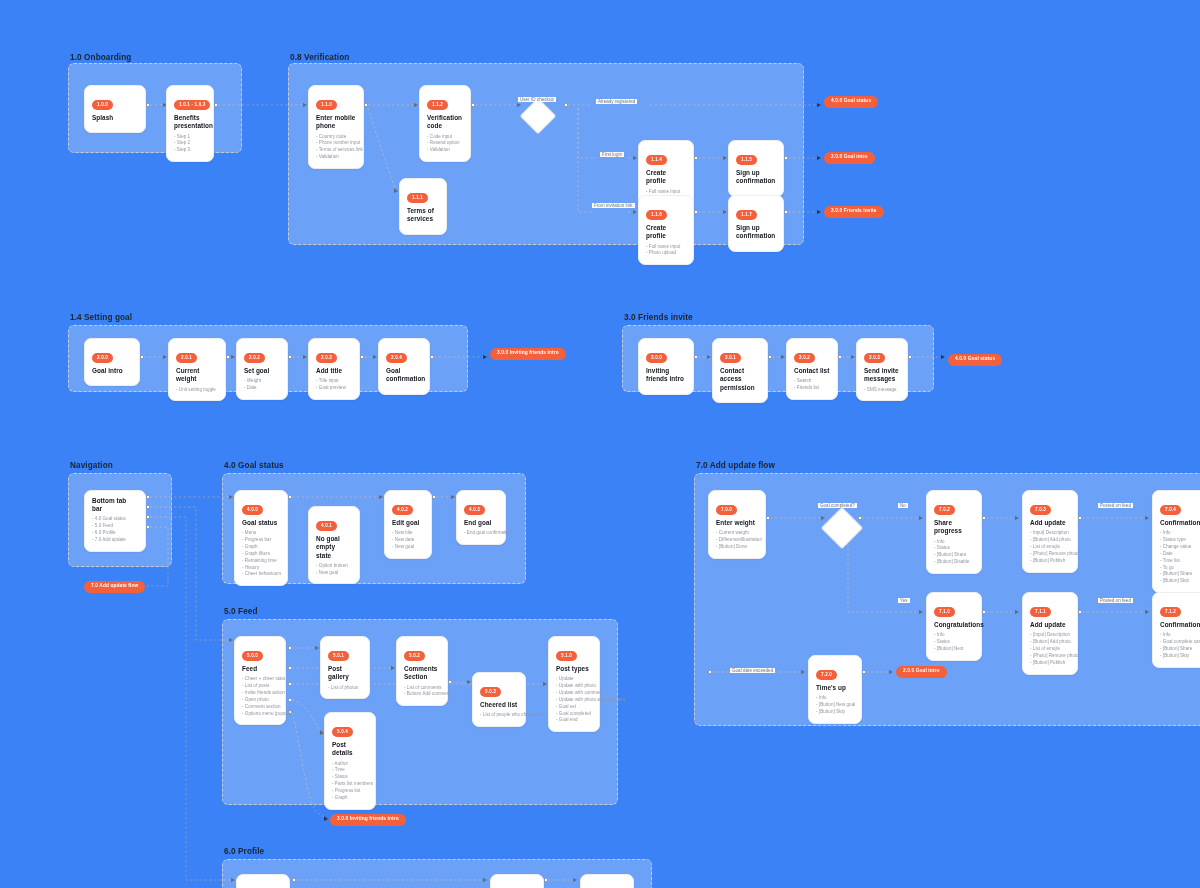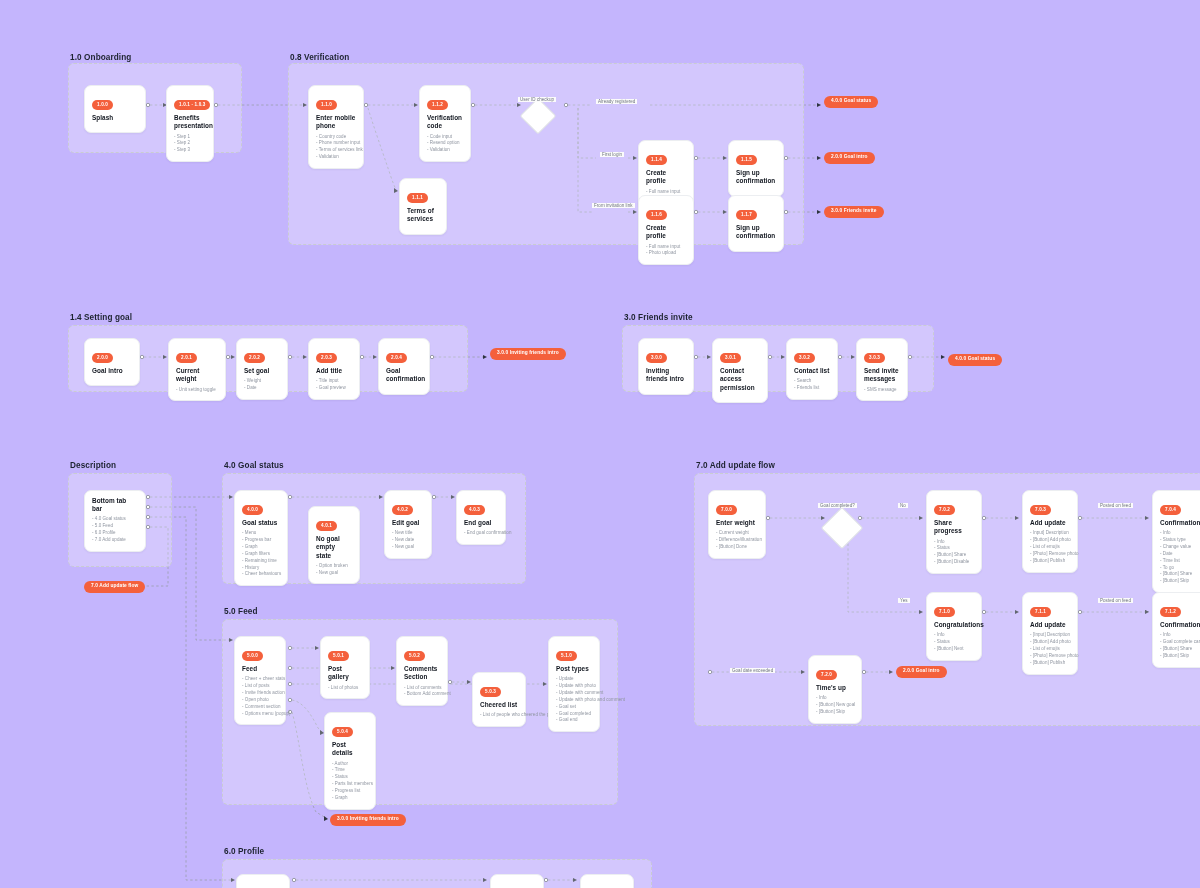--- a/index.html
+++ b/index.html
@@ -4,21 +4,21 @@
 <style>
   * { box-sizing: border-box; }
   html, body {
     margin: 0; padding: 0;
     background: #fafafa;
     font-family: "Liberation Sans", sans-serif;
   }
   #canvas {
     position: relative;
     width: 1200px; height: 888px;
-    background: #c4b5fd;
+    background: #3b82f6;
     overflow: hidden;
   }
   svg#wires {
     position: absolute; left: 0; top: 0;
     width: 1200px; height: 888px;
     pointer-events: none;
   }
   
   .group {
     position: absolute;
@@ -267,21 +267,21 @@
   <div id="groups-layer">
       <div class="group" style="left: 68px; top: 63px; width: 174px; height: 90px;"></div>
       <div class="group-title" style="left: 70px; top: 53px;">1.0 Onboarding</div>
       <div class="group" style="left: 288px; top: 63px; width: 516px; height: 182px;"></div>
       <div class="group-title" style="left: 290px; top: 53px;">0.8 Verification</div>
       <div class="group" style="left: 68px; top: 325px; width: 400px; height: 67px;"></div>
       <div class="group-title" style="left: 70px; top: 313px;">1.4 Setting goal</div>
       <div class="group" style="left: 622px; top: 325px; width: 312px; height: 67px;"></div>
       <div class="group-title" style="left: 624px; top: 313px;">3.0 Friends invite</div>
       <div class="group" style="left: 68px; top: 473px; width: 104px; height: 94px;"></div>
-      <div class="group-title" style="left: 70px; top: 461px;">Description</div>
+      <div class="group-title" style="left: 70px; top: 461px;">Navigation</div>
       <div class="group" style="left: 222px; top: 473px; width: 304px; height: 111px;"></div>
       <div class="group-title" style="left: 224px; top: 461px;">4.0 Goal status</div>
       <div class="group" style="left: 222px; top: 619px; width: 396px; height: 186px;"></div>
       <div class="group-title" style="left: 224px; top: 607px;">5.0 Feed</div>
       <div class="group" style="left: 694px; top: 473px; width: 520px; height: 253px;"></div>
       <div class="group-title" style="left: 696px; top: 461px;">7.0 Add update flow</div>
       <div class="group" style="left: 222px; top: 859px; width: 430px; height: 60px;"></div>
       <div class="group-title" style="left: 224px; top: 847px;">6.0 Profile</div>
     </div>
 

